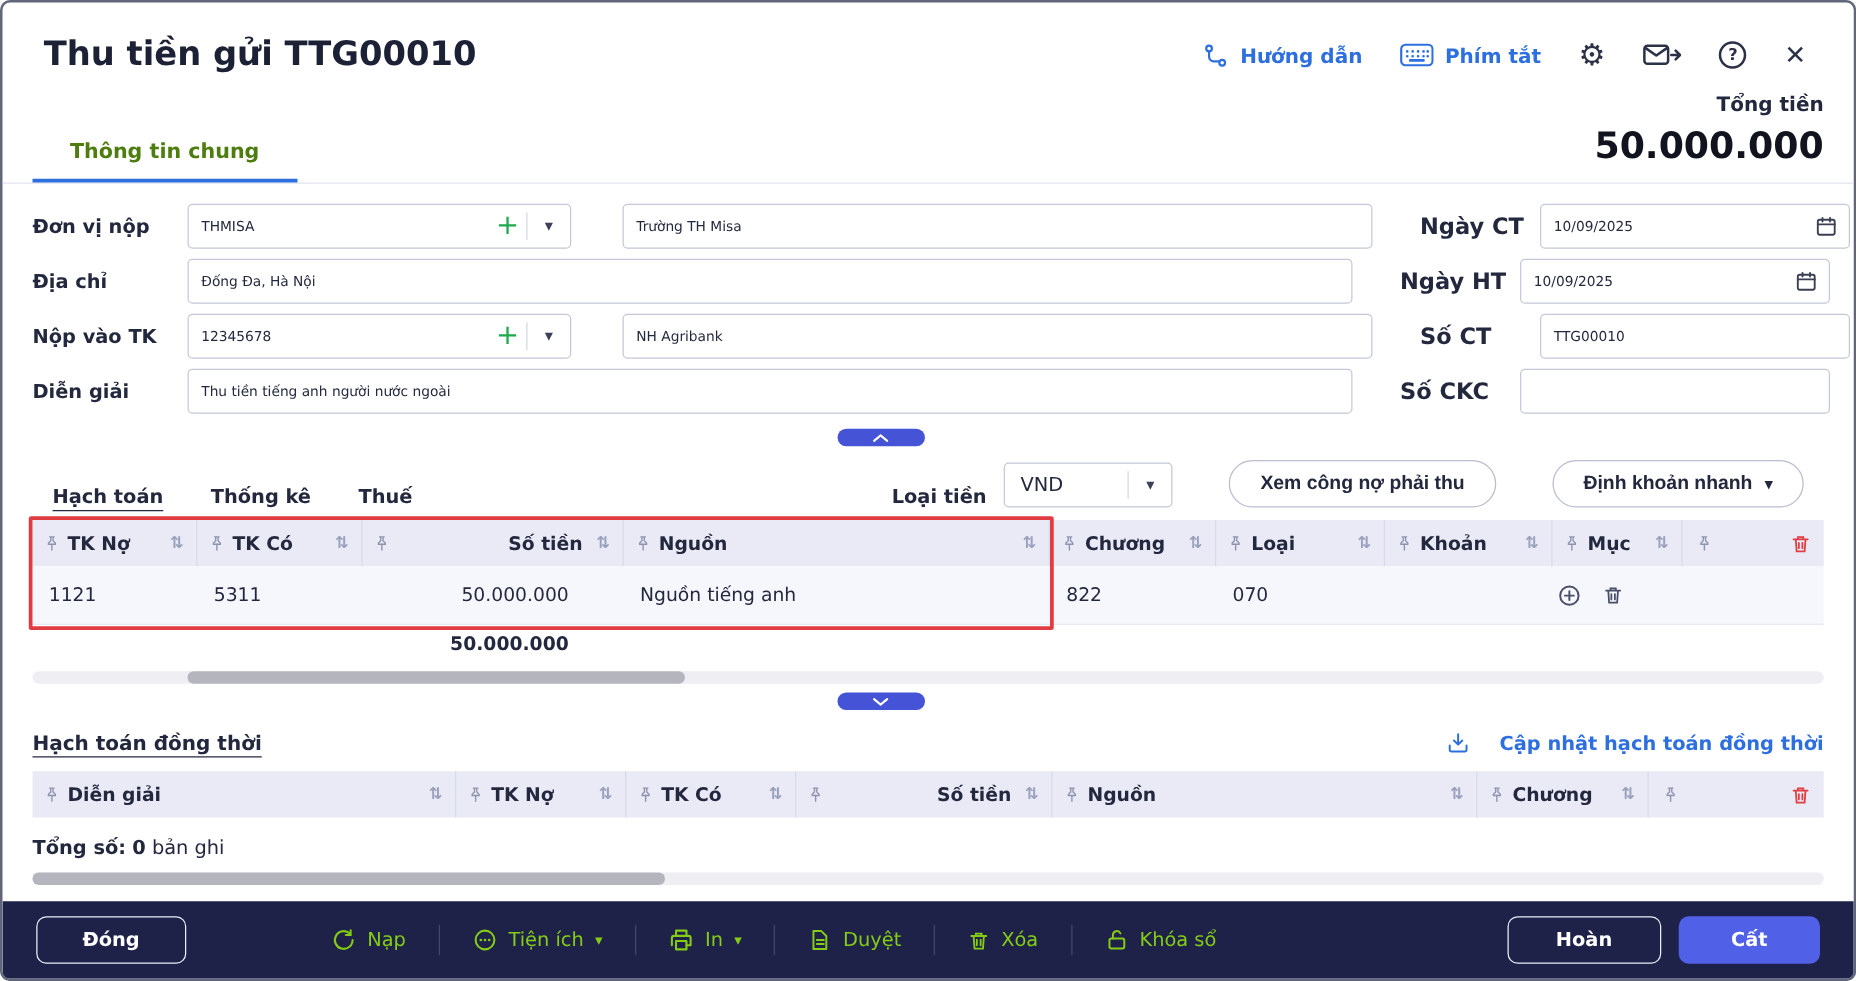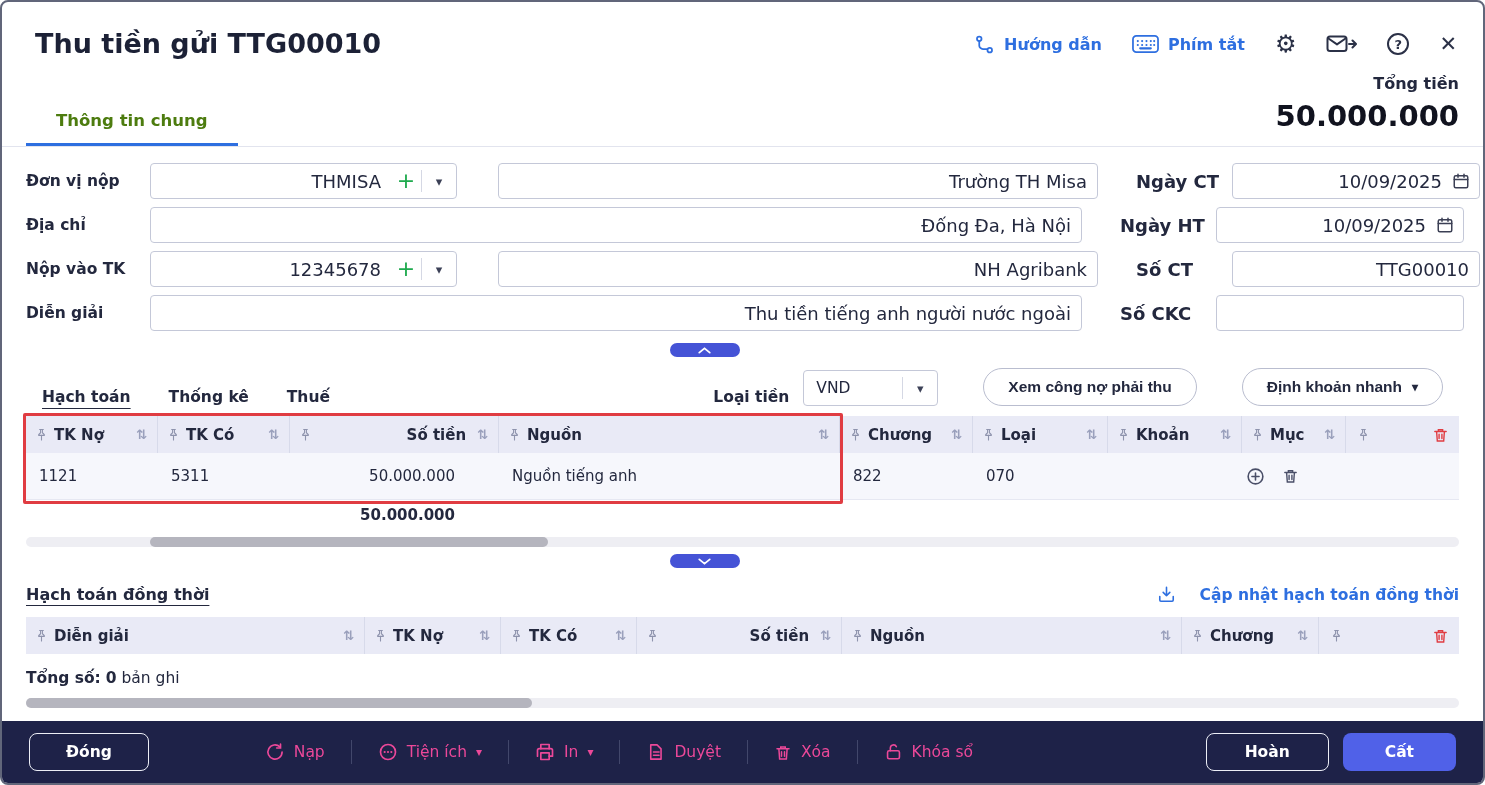--- a/index.html
+++ b/index.html
@@ -12,37 +12,37 @@
   .window {
     width: 1485px; height: 785px;
     border: 2px solid #61667a; border-radius: 8px;
     background: #fff; overflow: hidden;
     display: flex; flex-direction: column;
   }
 
   
   .top-area { position: relative; height: 145px; border-bottom: 1px solid #e2e4ee; flex: 0 0 auto; }
   .title { position: absolute; left: 33px; top: 26px; font-size: 27px; font-weight: 700; color: #1c2136; }
-  .top-actions { position: absolute; right: 26px; top: 30px; display: flex; align-items: center; gap: 30px; }
+  .top-actions { position: absolute; right: 38px; top: 30px; display: flex; align-items: center; gap: 30px; }
   .action-link { display: inline-flex; align-items: center; gap: 9px; color: #2e6fe0; font-size: 16px; font-weight: 600; cursor: pointer; }
   .icon-btn { display: inline-flex; align-items: center; justify-content: center; color: #2b3147; cursor: pointer; }
   .gear-glyph { font-size: 24px; line-height: 1; }
   .q-circle { width: 22px; height: 22px; border: 2px solid #2b3147; border-radius: 50%; display: inline-flex; align-items: center; justify-content: center; font-size: 13px; font-weight: 700; }
   .close-glyph { font-size: 21px; line-height: 1; }
   .tab-active { position: absolute; left: 24px; bottom: 0; padding: 0 30px 13px 30px; color: #4d7c0f; font-size: 16.5px; font-weight: 700; border-bottom: 3px solid #2e6fe0; cursor: pointer; }
   .total-block { position: absolute; right: 24px; top: 72px; text-align: right; }
   .total-label { font-size: 16px; font-weight: 700; color: #23283e; }
   .total-value { font-size: 29px; font-weight: 700; color: #11131f; margin-top: 6px; }
 
   
   .form-area { padding: 16px 24px 0 24px; flex: 0 0 auto; }
   .form-row { display: flex; align-items: center; height: 36px; margin-bottom: 8px; }
   .f-label { width: 124px; flex: 0 0 auto; font-size: 15.5px; font-weight: 700; }
   .ibox { height: 36px; border: 1px solid #c4c8d8; border-radius: 4px; background: #fff; display: flex; align-items: center; overflow: hidden; }
-  .ibox input { border: 0; outline: 0; flex: 1; height: 100%; padding: 0 10px; font-size: 18px; font-family: inherit; color: #23283e; background: transparent; min-width: 0; text-align: right; }
+  .ibox input { border: 0; outline: 0; flex: 1; height: 100%; padding: 0 10px; font-size: 11px; font-family: inherit; color: #23283e; background: transparent; min-width: 0; }
   .combo { width: 307px; flex: 0 0 auto; }
   .combo .plus { width: 30px; text-align: center; color: #1faa4e; font-size: 22px; font-weight: 400; cursor: pointer; line-height: 1; }
   .vsep { width: 1px; height: 22px; background: #d5d8e4; flex: 0 0 auto; }
   .caret-box { width: 34px; height: 100%; display: flex; align-items: center; justify-content: center; cursor: pointer; color: #3c4157; font-size: 13px; }
   .w-second { width: 600px; margin-left: 41px; flex: 0 0 auto; }
   .w-full { width: 932px; flex: 0 0 auto; }
   .r-label { width: 96px; margin-left: 38px; flex: 0 0 auto; font-size: 18px; font-weight: 700; }
   .r-input { width: 248px; flex: 0 0 auto; }
   .cal-ico { margin-right: 9px; display: inline-flex; cursor: pointer; }
 
@@ -87,21 +87,21 @@
   .conc-title { font-size: 16px; font-weight: 700; text-decoration: underline; text-underline-offset: 5px; cursor: pointer; }
   .conc-update { display: inline-flex; align-items: center; gap: 24px; color: #2e6fe0; font-size: 15.5px; font-weight: 600; cursor: pointer; }
   .summary-line { margin: 15px 24px 0; font-size: 15.5px; flex: 0 0 auto; }
   .summary-line .b { font-weight: 700; }
 
   
   .footer { margin-top: auto; height: 62px; background: #1e2248; display: flex; align-items: center; padding: 0 27px; flex: 0 0 auto; }
   .btn-outline { height: 38px; border: 1px solid #eceef6; border-radius: 8px; background: transparent; color: #fff; font-size: 15.5px; font-weight: 600; padding: 0 36px; font-family: inherit; cursor: pointer; display: inline-flex; align-items: center; }
   .btn-primary { height: 38px; border: 0; border-radius: 8px; background: #5061e8; color: #fff; font-size: 15.5px; font-weight: 600; padding: 0 42px; font-family: inherit; cursor: pointer; display: inline-flex; align-items: center; }
   .tools { display: flex; align-items: center; gap: 26px; margin-left: 116px; color: #c3c7da; }
-  .tool { display: inline-flex; align-items: center; gap: 9px; font-size: 15.5px; cursor: pointer; color: #ec4899; }
+  .tool { display: inline-flex; align-items: center; gap: 9px; font-size: 15.5px; cursor: pointer; color: #84cc16; }
   .tsep { width: 1px; height: 24px; background: #42476b; }
   .foot-right { margin-left: auto; display: flex; align-items: center; gap: 14px; }
   .caret-sm { font-size: 12px; color: inherit; }
 
   svg { display: block; }
 </style>
 </head>
 <body>
 
 <div class="window">

